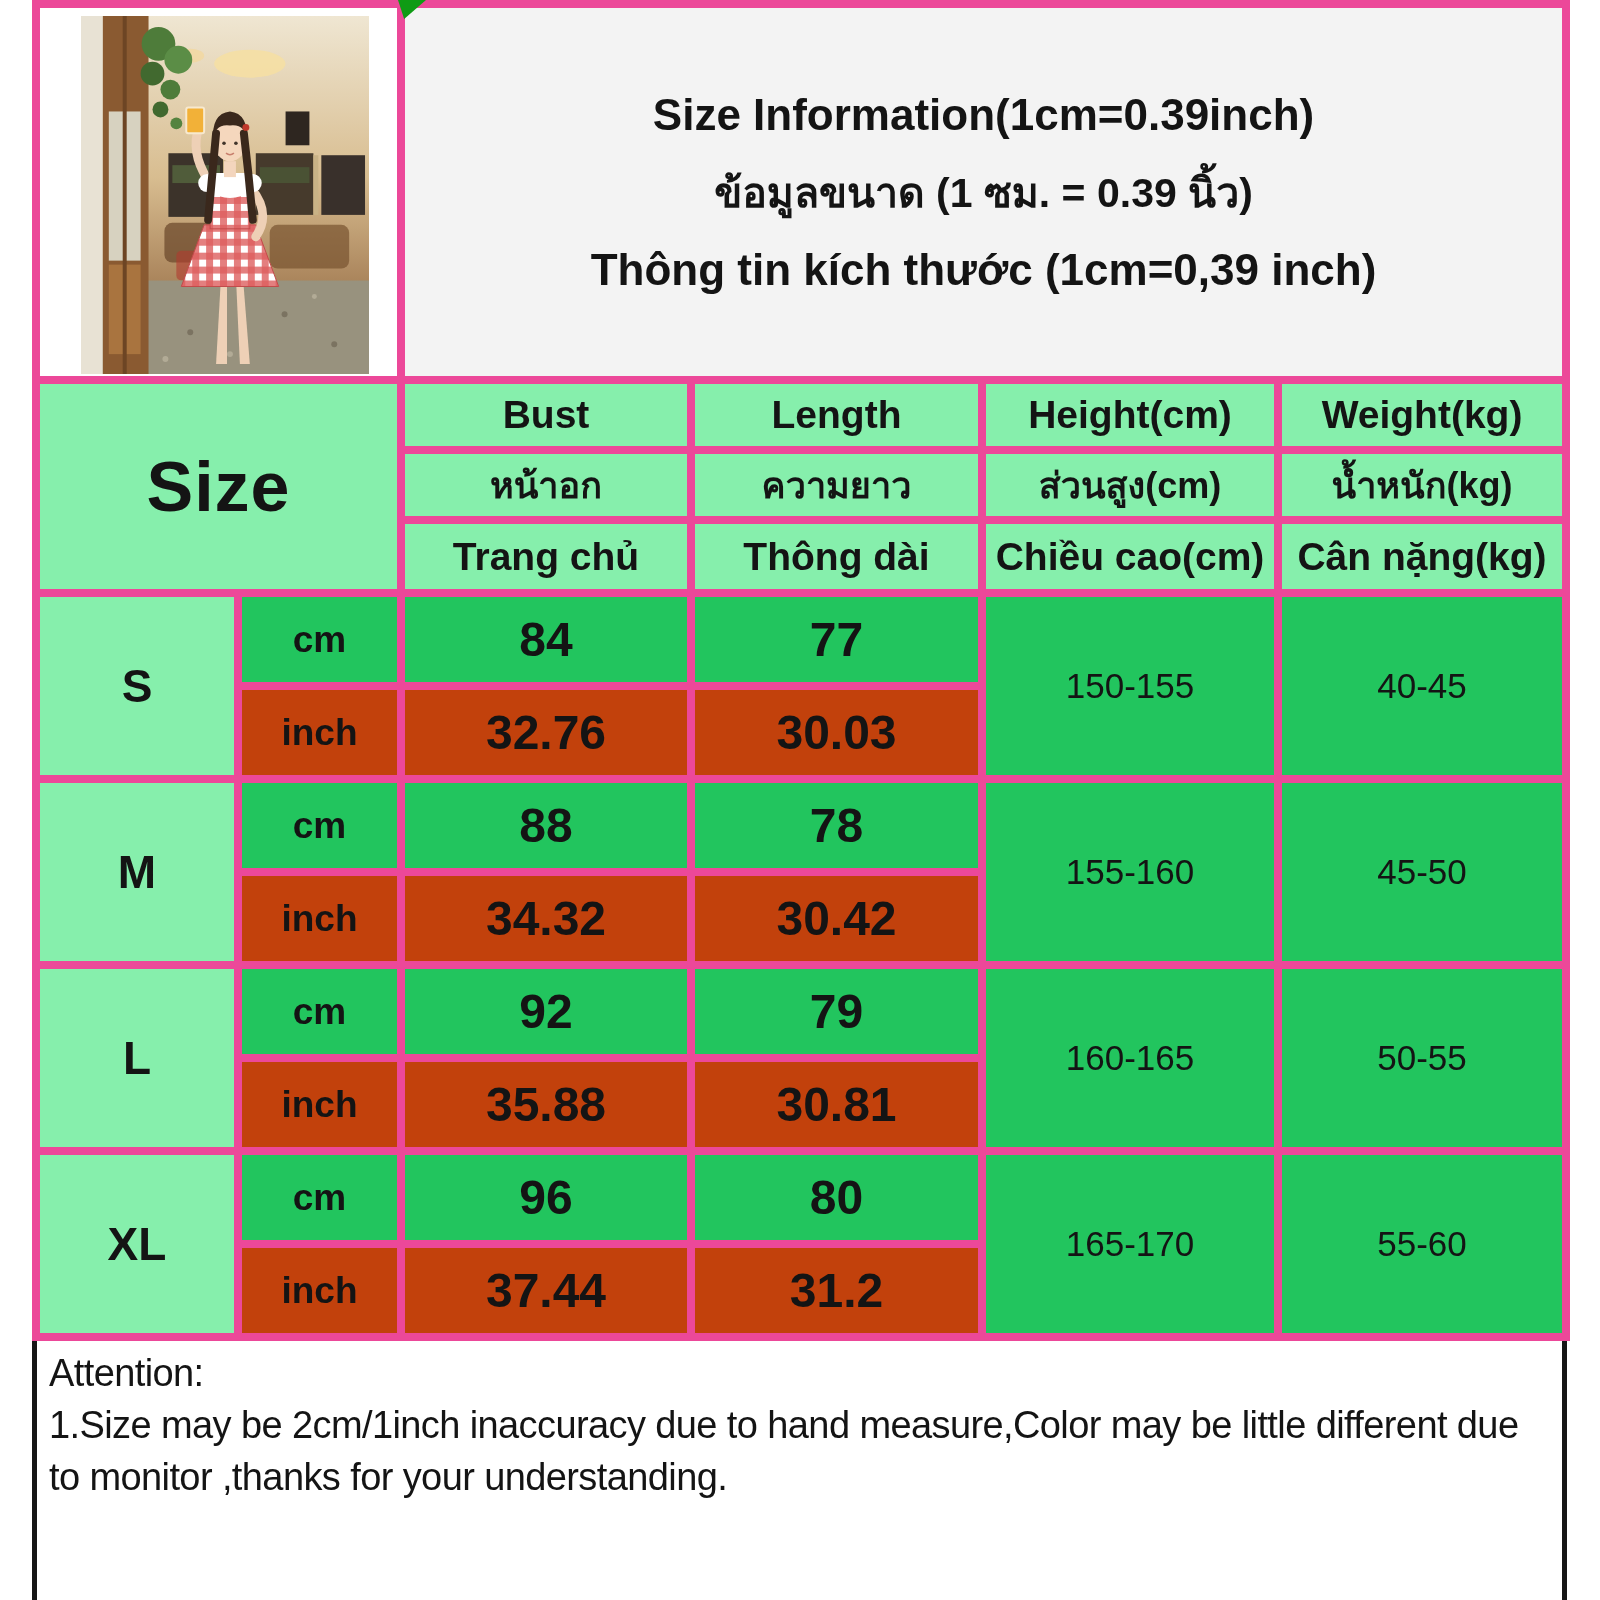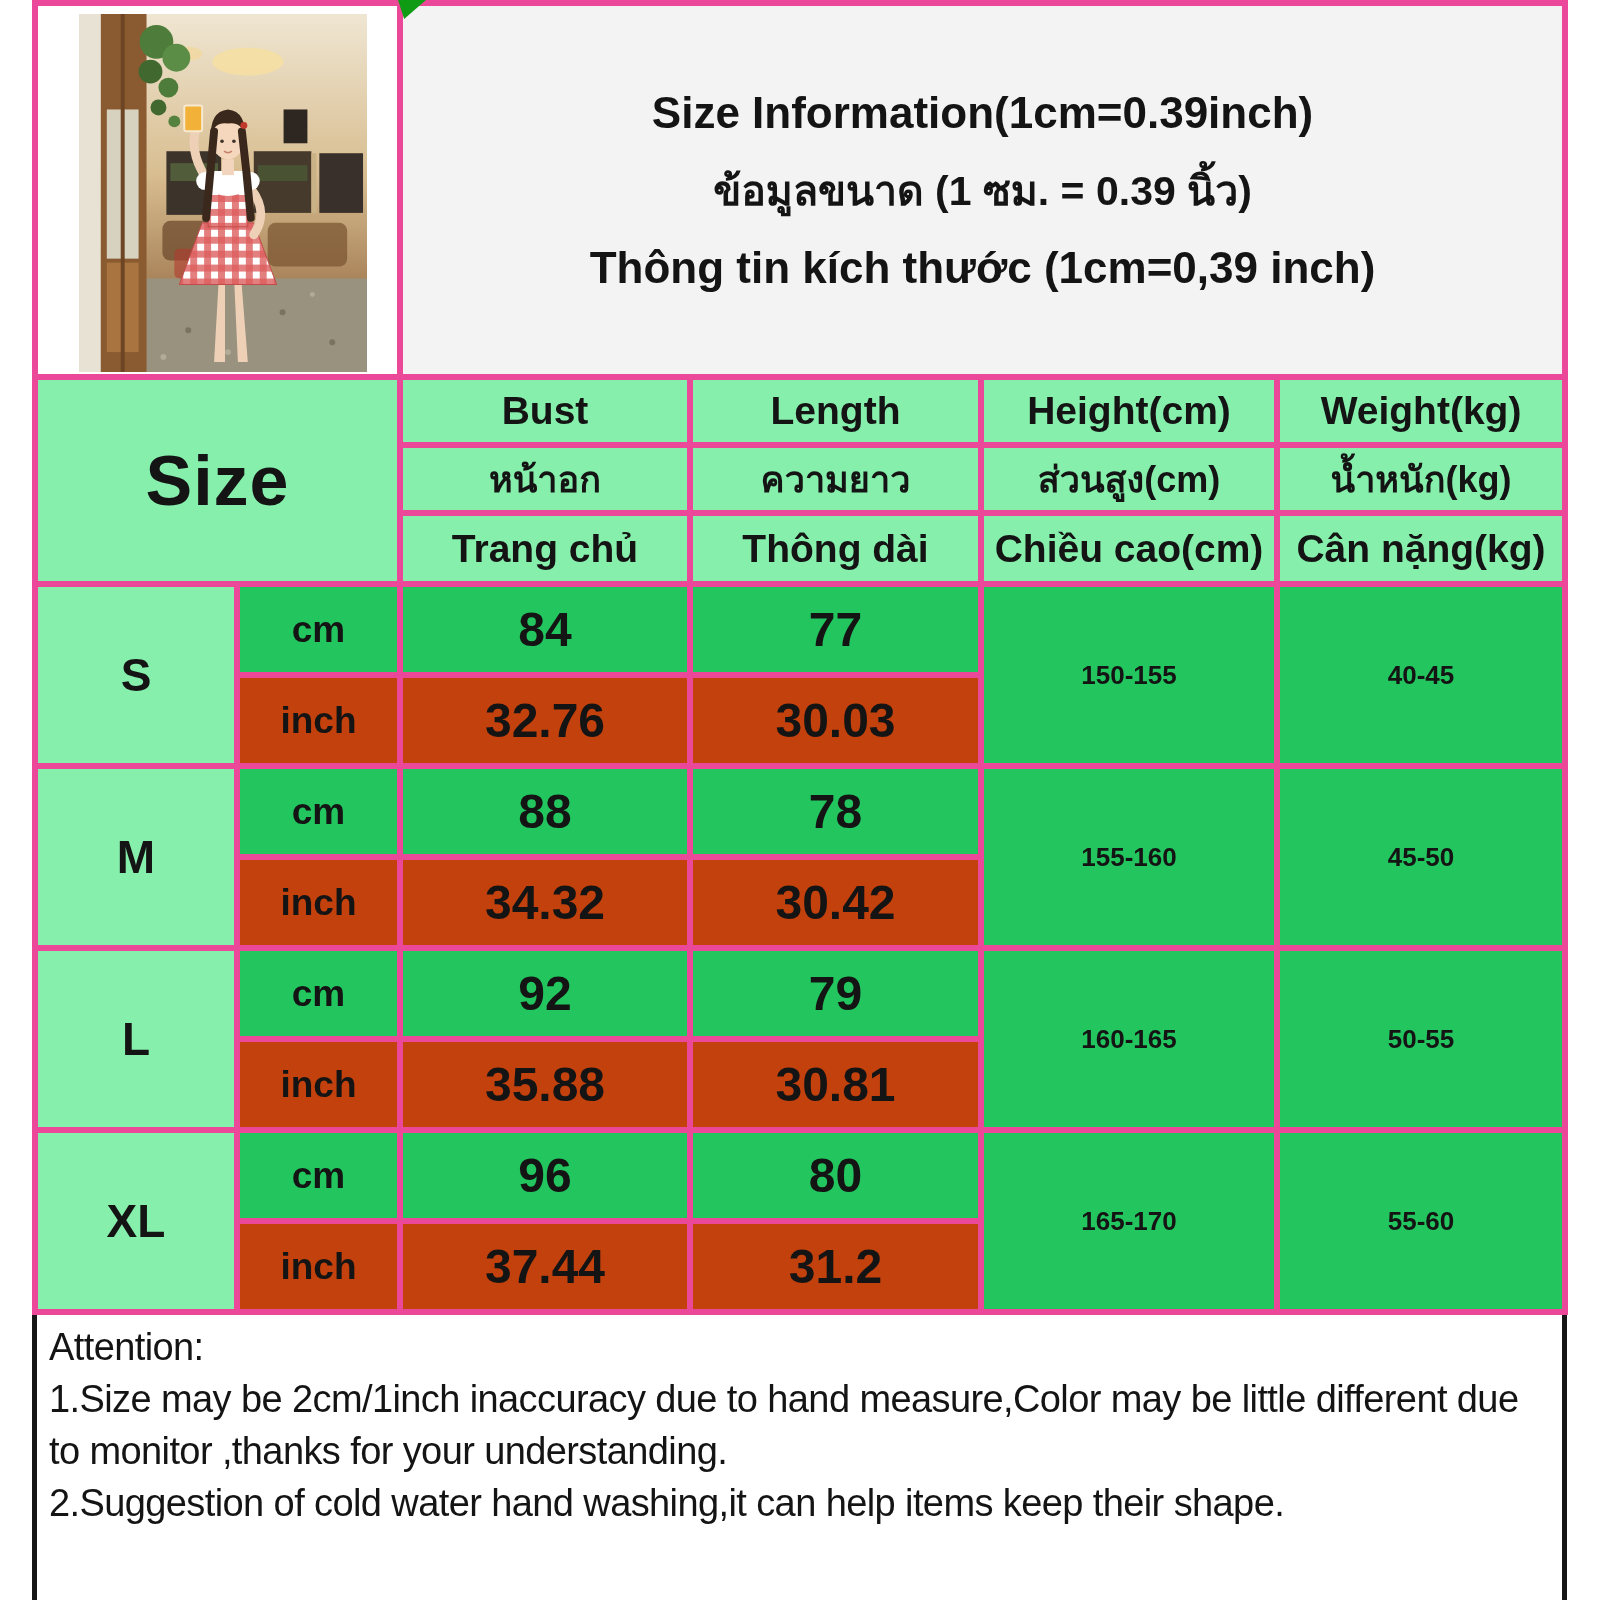--- a/index.html
+++ b/index.html
@@ -11,21 +11,21 @@
     overflow:hidden;
   }
   .sheet{position:relative;width:1536px;margin:0 0 0 32px;}
 
   table.size-table{
     border-collapse:collapse;
     table-layout:fixed;
     width:1535px;
   }
   .size-table td{
-    border:6px solid #ec4899;
+    border:8px solid #ec4899;
     padding:0;
     text-align:center;
     vertical-align:middle;
     overflow:hidden;
   }
   
   tr.r-top td{height:368px;}
   tr.r-h1 td{height:62px;}
   tr.r-h2 td{height:62px;}
   tr.r-h3 td{height:65px;}
@@ -39,21 +39,21 @@
   .photo-cell{background:#ffffff;vertical-align:top;}
 
   
   .size-big{font-size:70px;font-weight:bold;letter-spacing:1px;}
   .letter{font-size:46px;font-weight:bold;}
   .unit{font-size:37px;font-weight:bold;}
   .hdr-en{font-size:39px;font-weight:bold;}
   .hdr-th{font-size:36px;font-weight:bold;}
   .hdr-vi{font-size:39px;font-weight:bold;}
   .num{font-size:48px;font-weight:bold;}
-  .range{font-size:26px;font-weight:bold;}
+  .range{font-size:35px;font-weight:normal;}
 
   .title-wrap{
     display:flex;flex-direction:column;justify-content:center;align-items:center;
     height:100%;gap:20px;
   }
   .title-en{font-size:44px;font-weight:bold;}
   .title-th{font-size:41px;font-weight:bold;}
   .title-vi{font-size:44px;font-weight:bold;}
 
   .photo-frame{
@@ -268,17 +268,16 @@
       <td class="c-white unit">inch</td>
       <td class="c-white num">37.44</td>
       <td class="c-white num">31.2</td>
     </tr>
   </tbody>
     </table>
 
   <div class="attention">
     <p>Attention:</p>
     <p>1.Size may be 2cm/1inch inaccuracy due to hand measure,Color may be little different due to monitor ,thanks for your understanding.</p>
-    <p>2.Suggestion of cold water hand washing,it can help items keep their shape.</p>
   </div>
 
   <div class="corner-marker"></div>
 </div>
 
 </body></html>

